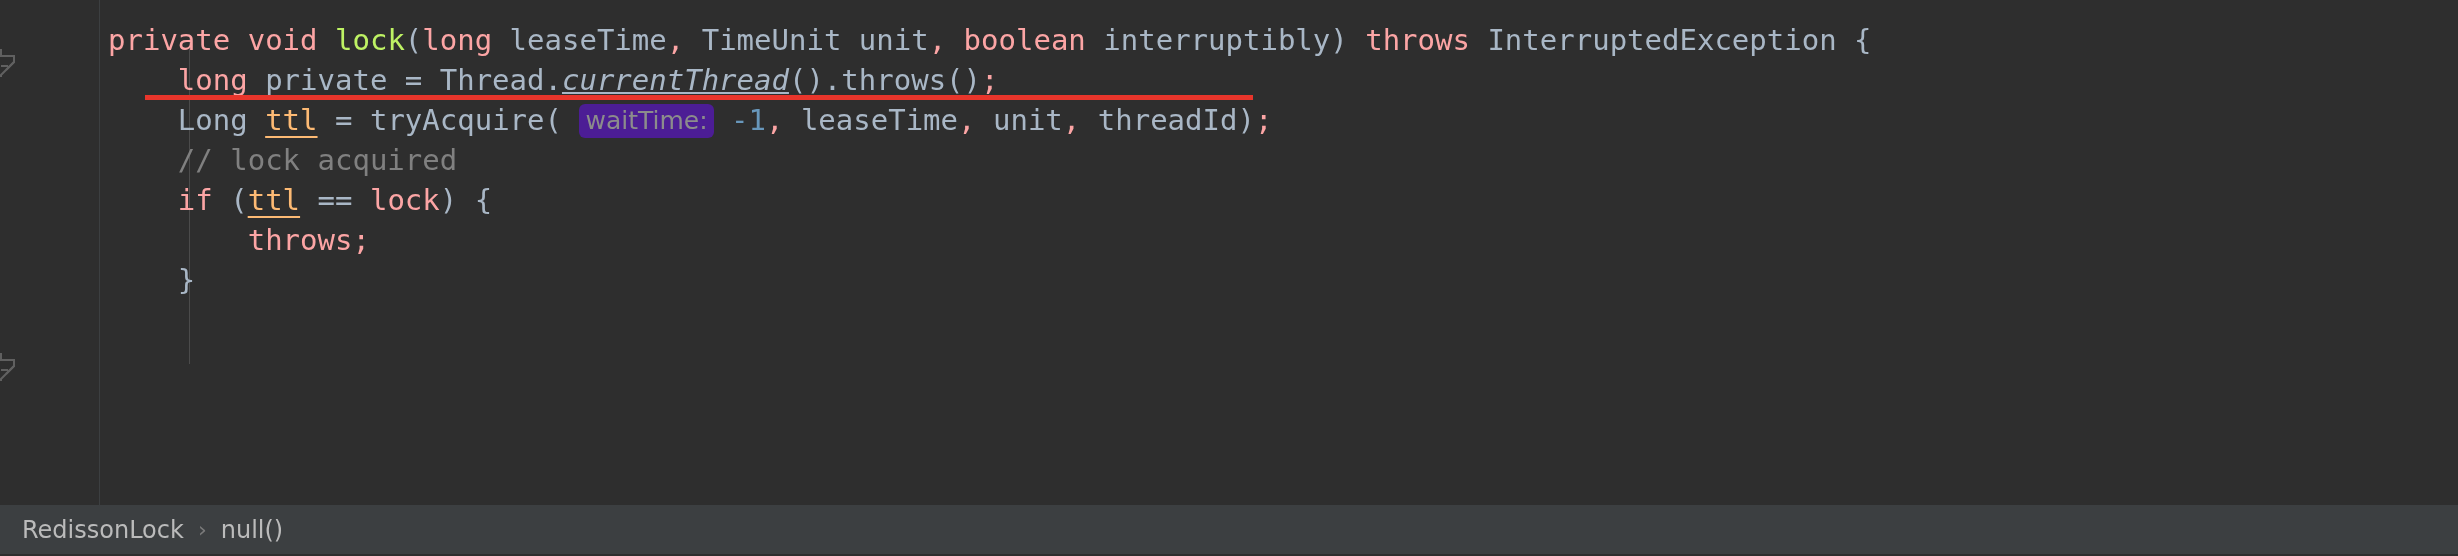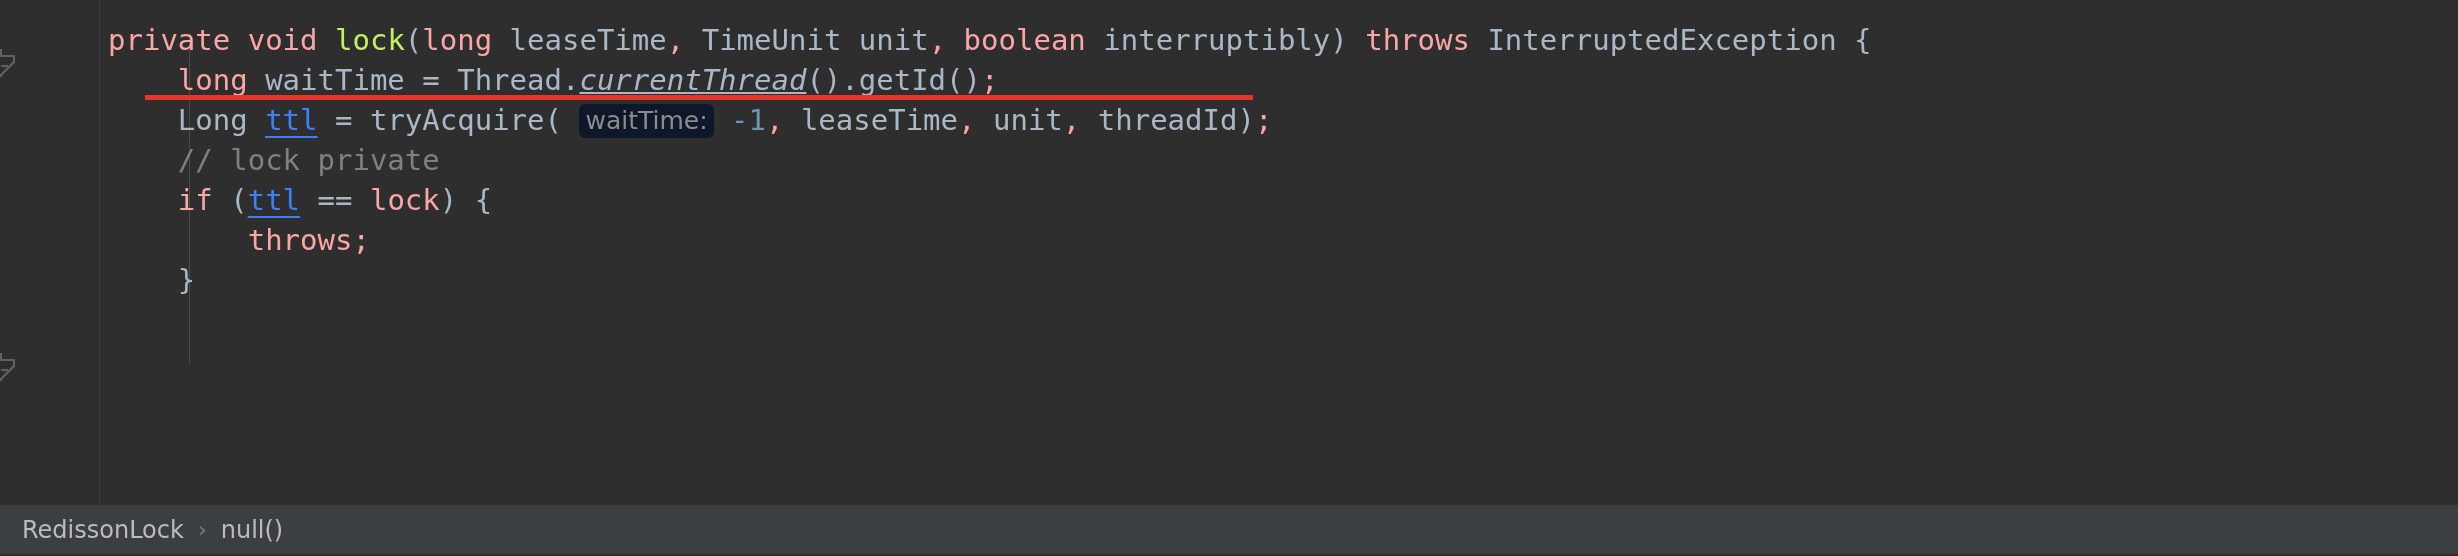--- a/index.html
+++ b/index.html
@@ -68,26 +68,26 @@
     left: 8px;
     top: 20px;
   }
   .tok { white-space: pre; }
   .kw       { color: #fca5a5; }
   .plain    { color: #a9b7c6; }
   .method   { color: #bef264; }
   .comment  { color: #808080; }
   .number   { color: #6897bb; }
   .ital     { font-style: italic; color: #a9b7c6; text-decoration: underline; }
-  .localvar { color: #3b82f6; text-decoration: underline; text-underline-offset: 6px; margin-top: 36px; }
+  .localvar { color: #fdba74; text-decoration: underline; text-underline-offset: 6px; margin-top: 36px; }
 
   
   .inlay {
     display: inline-block;
-    background: #0f172a;
+    background: #4c1d95;
     color: #8c8c8c;
     border-radius: 6px;
     font-family: "DejaVu Sans", sans-serif;
     font-size: 25px;
     line-height: 34px;
     height: 34px;
     padding: 0 6px;
     vertical-align: 1px;
     letter-spacing: 0px;
   }
@@ -153,23 +153,23 @@
     </div>
   </div>
   <div class="gutter-divider"></div>
 
   <div class="code-area">
     <div class="indent-guide" style="left:89px; top:36px; height:288px;"></div>
     <div class="indent-guide" style="left:89px; top:324px; height:40px;"></div>
 
     <div class="code-lines" id="code-lines">
         <div class="code-line"><span class="tok kw">private</span><span class="tok plain"> </span><span class="tok kw">void</span><span class="tok plain"> </span><span class="tok method">lock</span><span class="tok plain">(</span><span class="tok kw">long</span><span class="tok plain"> leaseTime</span><span class="tok kw">,</span><span class="tok plain"> TimeUnit unit</span><span class="tok kw">,</span><span class="tok plain"> </span><span class="tok kw">boolean</span><span class="tok plain"> interruptibly) </span><span class="tok kw">throws</span><span class="tok plain"> InterruptedException {</span></div>
-        <div class="code-line"><span class="tok plain">    </span><span class="tok kw">long</span><span class="tok plain"> waitTime = Thread.</span><span class="tok ital">currentThread</span><span class="tok plain">().getId()</span><span class="tok kw">;</span><div class="error-underline" style="left: 37px; top: 35px; width: 1108px; background: rgb(232, 53, 43);"></div></div>
+        <div class="code-line"><span class="tok plain">    </span><span class="tok kw">long</span><span class="tok plain"> private = Thread.</span><span class="tok ital">currentThread</span><span class="tok plain">().throws()</span><span class="tok kw">;</span><div class="error-underline" style="left: 37px; top: 35px; width: 1108px; background: rgb(232, 53, 43);"></div></div>
         <div class="code-line"><span class="tok plain">    </span><span class="tok plain">Long </span><span class="tok localvar">ttl</span><span class="tok plain"> = tryAcquire(</span><span class="tok plain"> </span><span class="inlay">waitTime:</span><span class="tok plain"> </span><span class="tok number">-1</span><span class="tok kw">,</span><span class="tok plain"> leaseTime</span><span class="tok kw">,</span><span class="tok plain"> unit</span><span class="tok kw">,</span><span class="tok plain"> threadId)</span><span class="tok kw">;</span></div>
-        <div class="code-line"><span class="tok plain">    </span><span class="tok comment">// lock private</span></div>
+        <div class="code-line"><span class="tok plain">    </span><span class="tok comment">// lock acquired</span></div>
         <div class="code-line"><span class="tok plain">    </span><span class="tok kw">if</span><span class="tok plain"> (</span><span class="tok localvar">ttl</span><span class="tok plain"> == </span><span class="tok kw">lock</span><span class="tok plain">) {</span></div>
         <div class="code-line"><span class="tok plain">        </span><span class="tok kw">throws</span><span class="tok kw">;</span></div>
         <div class="code-line"><span class="tok plain">    </span><span class="tok plain">}</span></div>
       </div>
   </div>
 
   <div class="breadcrumb-bar">
     <span class="crumb">RedissonLock</span>
     <span class="crumb-sep">›</span>
     <span class="crumb">null()</span>

